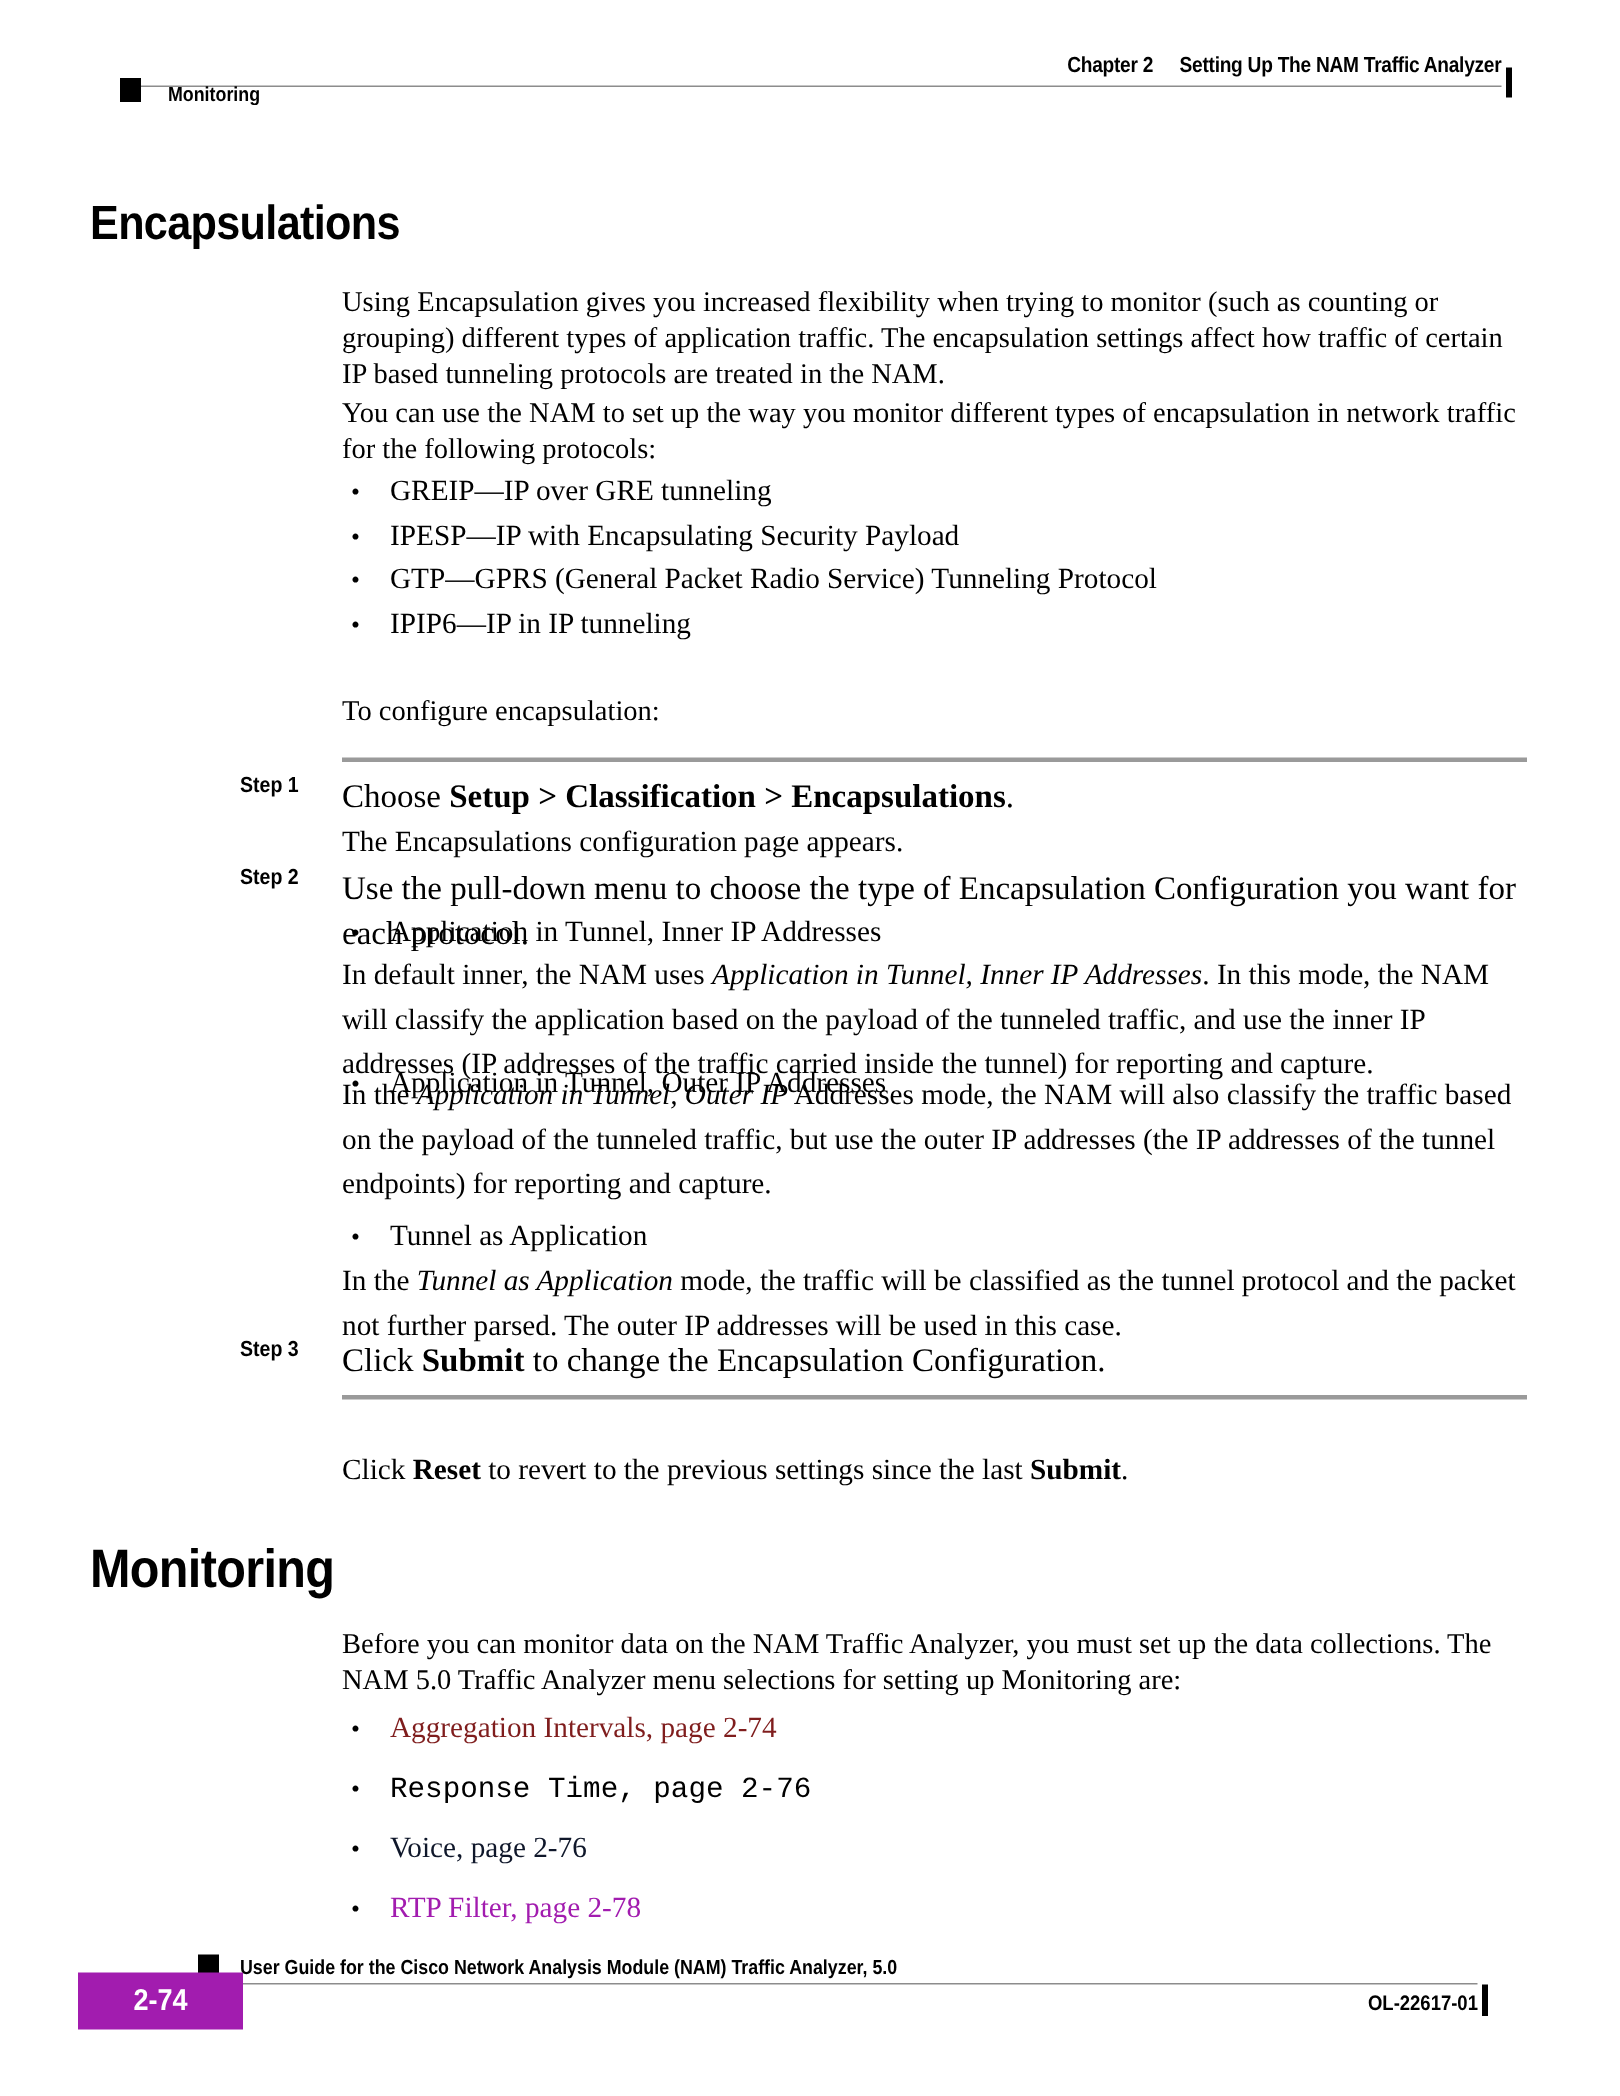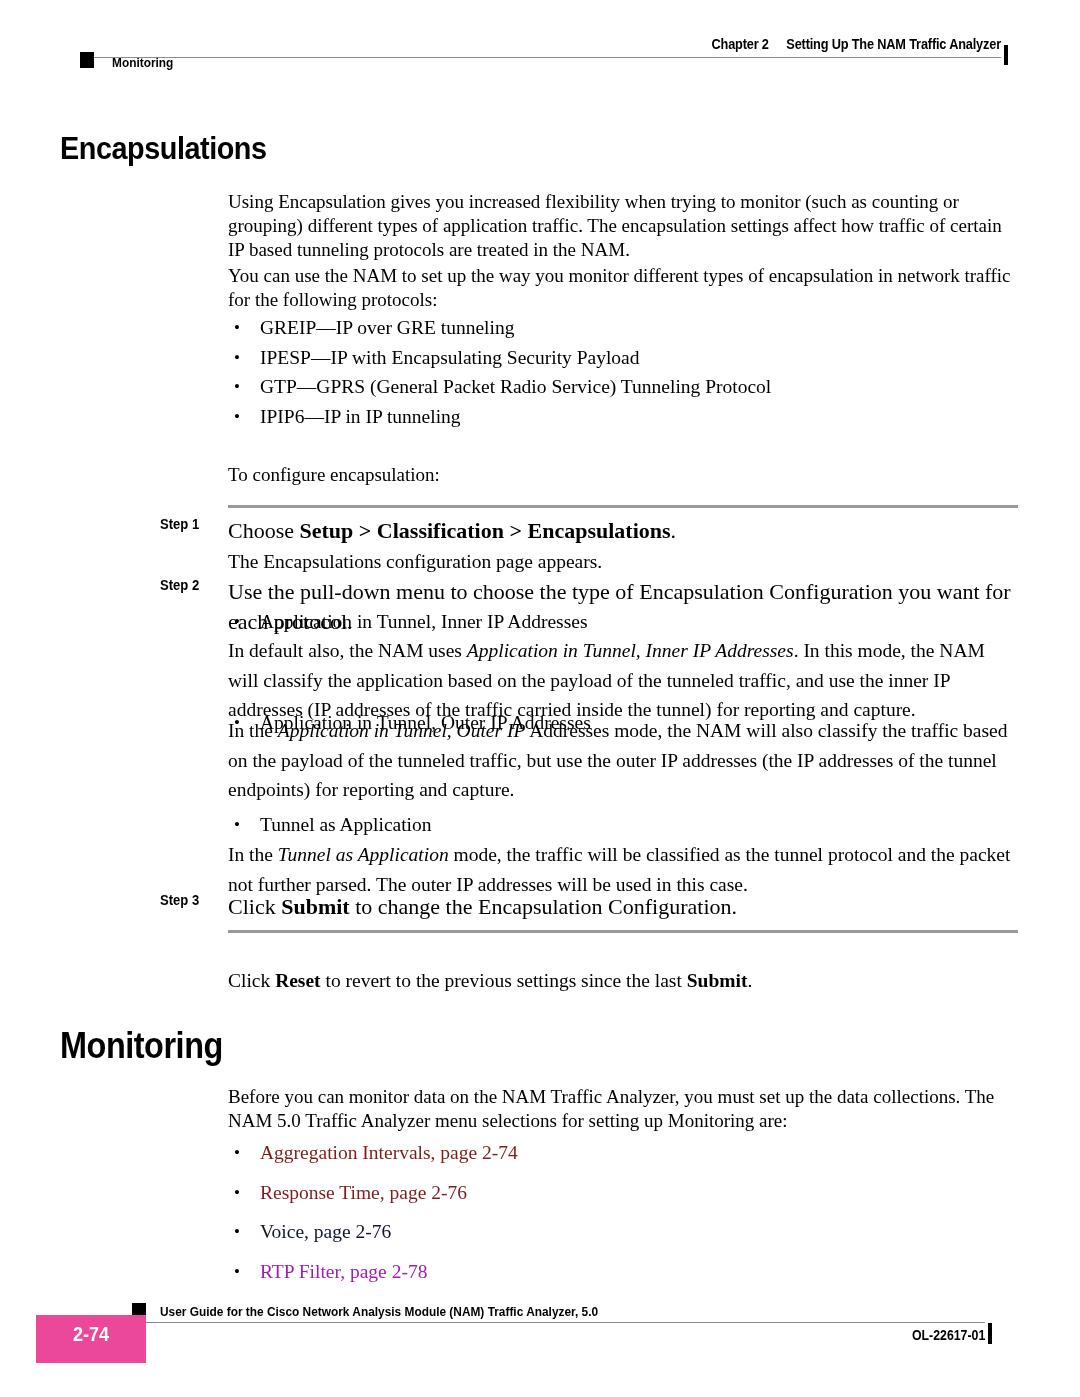--- a/index.html
+++ b/index.html
@@ -204,25 +204,25 @@
   .ftr-rule {
     position: absolute;
     left: 100px;
     top: 37px;
     width: 885px;
     height: 1px;
     background: #8c8c8c;
   }
   .ftr-pagebox {
     position: absolute;
-    left: 36px;
+    left: 52px;
     top: 30px;
     width: 110px;
-    height: 48px;
-    background: #ec4899;
+    height: 38px;
+    background: #a21caf;
   }
   .ftr-pagenum {
     position: absolute;
     left: 0;
     top: 0;
     width: 110px;
     height: 38px;
     line-height: 38px;
     text-align: center;
     color: #ffffff;
@@ -292,21 +292,21 @@
   <div class="sub-para" style="top:547px;">The Encapsulations configuration page appears.</div>
 
   <div class="step-row" style="top:577px;">
     <div class="step-label">Step 2</div>
     <div class="step-body"><span>Use the pull-down menu to choose the type of Encapsulation Configuration you want for each protocol.</span></div>
   </div>
 
   <ul class="bullets" style="top:607px;">
     <li>Application in Tunnel, Inner IP Addresses</li>
   </ul>
-  <div class="sub-para" style="top:636px;"><span>In default also, the NAM uses </span><i>Application in Tunnel, Inner IP Addresses</i><span>. In this mode, the NAM will classify the application based on the payload of the tunneled traffic, and use the inner IP addresses (IP addresses of the traffic carried inside the tunnel) for reporting and capture.</span></div>
+  <div class="sub-para" style="top:636px;"><span>In default inner, the NAM uses </span><i>Application in Tunnel, Inner IP Addresses</i><span>. In this mode, the NAM will classify the application based on the payload of the tunneled traffic, and use the inner IP addresses (IP addresses of the traffic carried inside the tunnel) for reporting and capture.</span></div>
 
   <ul class="bullets" style="top:708px;">
     <li>Application in Tunnel, Outer IP Addresses</li>
   </ul>
   <div class="sub-para" style="top:716px;"><span>In the </span><i>Application in Tunnel, Outer IP</i><span> Addresses mode, the NAM will also classify the traffic based on the payload of the tunneled traffic, but use the outer IP addresses (the IP addresses of the tunnel endpoints) for reporting and capture.</span></div>
 
   <ul class="bullets" style="top:810px;">
     <li>Tunnel as Application</li>
   </ul>
   <div class="sub-para" style="top:840px;"><span>In the </span><i>Tunnel as Application</i><span> mode, the traffic will be classified as the tunnel protocol and the packet not further parsed. The outer IP addresses will be used in this case.</span></div>
@@ -319,21 +319,21 @@
   <div class="step-rule" style="top:930px;"></div>
 
   <div class="sub-para" style="top:966px;"><span>Click </span><b>Reset</b><span> to revert to the previous settings since the last </span><b>Submit</b><span>.</span></div>
 
   <h1 class="doc-h1 h1-monitoring">Monitoring</h1>
 
   <p class="body-text" style="top:1085px;">Before you can monitor data on the NAM Traffic Analyzer, you must set up the data collections. The NAM 5.0 Traffic Analyzer menu selections for setting up Monitoring are:</p>
 
   <ul class="bullets spaced" style="top:1138px;">
     <li><a class="xref" href="#" style="text-decoration: none; color: #7f1d1d;">Aggregation Intervals, page 2-74</a></li>
-    <li><a class="xref" href="#" style="text-decoration: none; color: #7f1d1d;">Response Time, page 2-76</a></li>
+    <li><a class="xref" href="#" style="text-decoration: none; color: #000000; font-family: Liberation Mono, monospace;">Response Time, page 2-76</a></li>
     <li><a class="xref" href="#" style="text-decoration: none; color: #0f172a;">Voice, page 2-76</a></li>
     <li><a class="xref" href="#" style="text-decoration: none; color: #a21caf;">RTP Filter, page 2-78</a></li>
   </ul>
 
 </div>
 
 <div class="page-footer">
   <div class="ftr-square"></div>
   <div class="ftr-guide-title">User Guide for the Cisco Network Analysis Module (NAM) Traffic Analyzer, 5.0</div>
   <div class="ftr-rule"></div>

